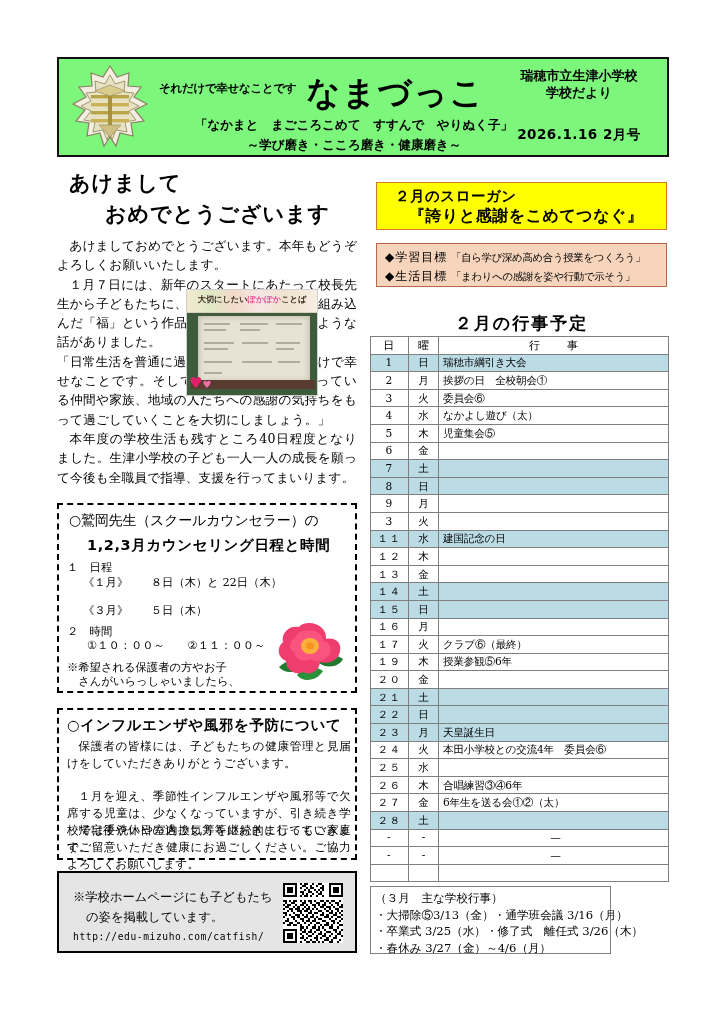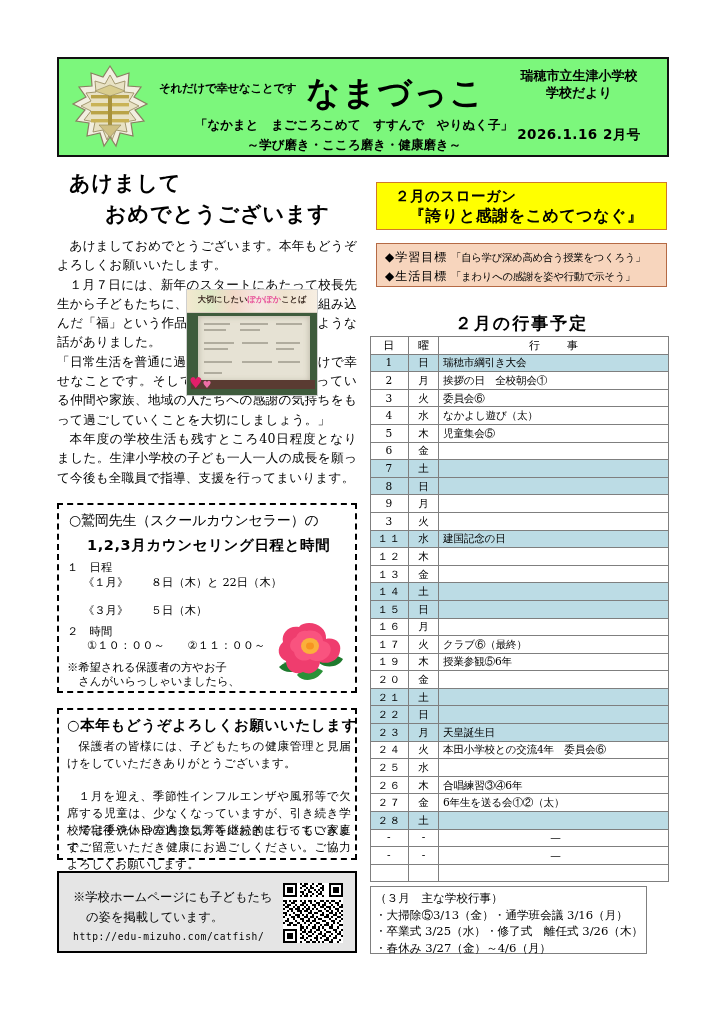--- a/index.html
+++ b/index.html
@@ -313,21 +313,21 @@
   .c-dow  { width: 29px; text-align: center; }
   .c-ev   { padding-left: 4px !important; text-align: left; letter-spacing: -0.2px;}
   .c-ev-h { text-align: center; letter-spacing: 8px; text-indent: 8px;}
   tr.wknd td { background: #bcdce5; }
   td.dash-cell { text-align: center; letter-spacing: 0; }
 
   .march-box {
     position: absolute;
     left: 370px;
     top: 886px;
-    width: 277px;
+    width: 241px;
     height: 68px;
     border: 1px solid #7f7f7f;
     box-sizing: border-box;
     background: #fff;
     padding: 3px 0 0 4px;
   }
   .march-line { font-size: 11.6px; line-height: 16.5px; white-space: nowrap; }
 </style>
 </head>
 <body>
@@ -417,21 +417,21 @@
     <path d="M70 44 C62 38 50 40 46 48 C54 54 66 52 70 44 Z" fill="#1f7a2e"></path>
     <path d="M24 60 C30 52 42 50 50 56 C44 66 30 68 24 60 Z" fill="#2a9138"></path>
     <path d="M36 8 C46 8 54 15 53 24 C62 22 69 28 67 36 C66 45 56 50 47 47 C46 56 38 61 30 57 C22 61 13 55 13 46 C5 43 3 33 10 27 C8 18 16 10 26 12 C28 9 32 8 36 8 Z" fill="#ef3d6e"></path>
     <path d="M34 16 C42 14 50 19 50 26 C57 27 60 34 56 40 C52 46 43 48 37 44 C30 48 22 44 21 37 C15 34 16 25 23 22 C25 17 29 15 34 16 Z" fill="#f9537f"></path>
     <ellipse cx="37" cy="31" rx="9" ry="8" fill="#fbb03b"></ellipse>
     <ellipse cx="37" cy="31" rx="4" ry="3.4" fill="#f79420"></ellipse>
   </svg>
 </div>
 
 <div class="dash-box box-flu">
-  <div class="box-h2" style="position:absolute;left:8px;top:6px;font-size:14.5px;">○本年もどうぞよろしくお願いいたします</div>
+  <div class="box-h2" style="position:absolute;left:8px;top:6px;font-size:14.5px;">○インフルエンザや風邪を予防について</div>
   <p class="body-p indent" style="position:absolute;left:8px;top:28px;width:284px;font-size:11.6px;line-height:17px;">保護者の皆様には、子どもたちの健康管理と見届けをしていただきありがとうございます。</p>
   <p class="body-p indent" style="position:absolute;left:8px;top:78px;width:284px;font-size:11.6px;line-height:17px;">１月を迎え、季節性インフルエンザや風邪等で欠席する児童は、少なくなっていますが、引き続き学校では手洗いや室内換気等を継続的に行っていきます。</p>
   <p class="body-p indent" style="position:absolute;left:8px;top:112px;width:284px;font-size:11.6px;line-height:17px;">帰宅後や休日の過ごし方等におきましてもご家庭でご留意いただき健康にお過ごしください。ご協力よろしくお願いします。</p>
 </div>
 
 <div class="qr-box">
   <div class="qr-text1">※学校ホームページにも子どもたち</div>
   <div class="qr-text2">の姿を掲載しています。</div>
   <div class="qr-url">http://edu-mizuho.com/catfish/</div>
   <svg class="qr-img" viewBox="0 0 29 29" shape-rendering="crispEdges">

